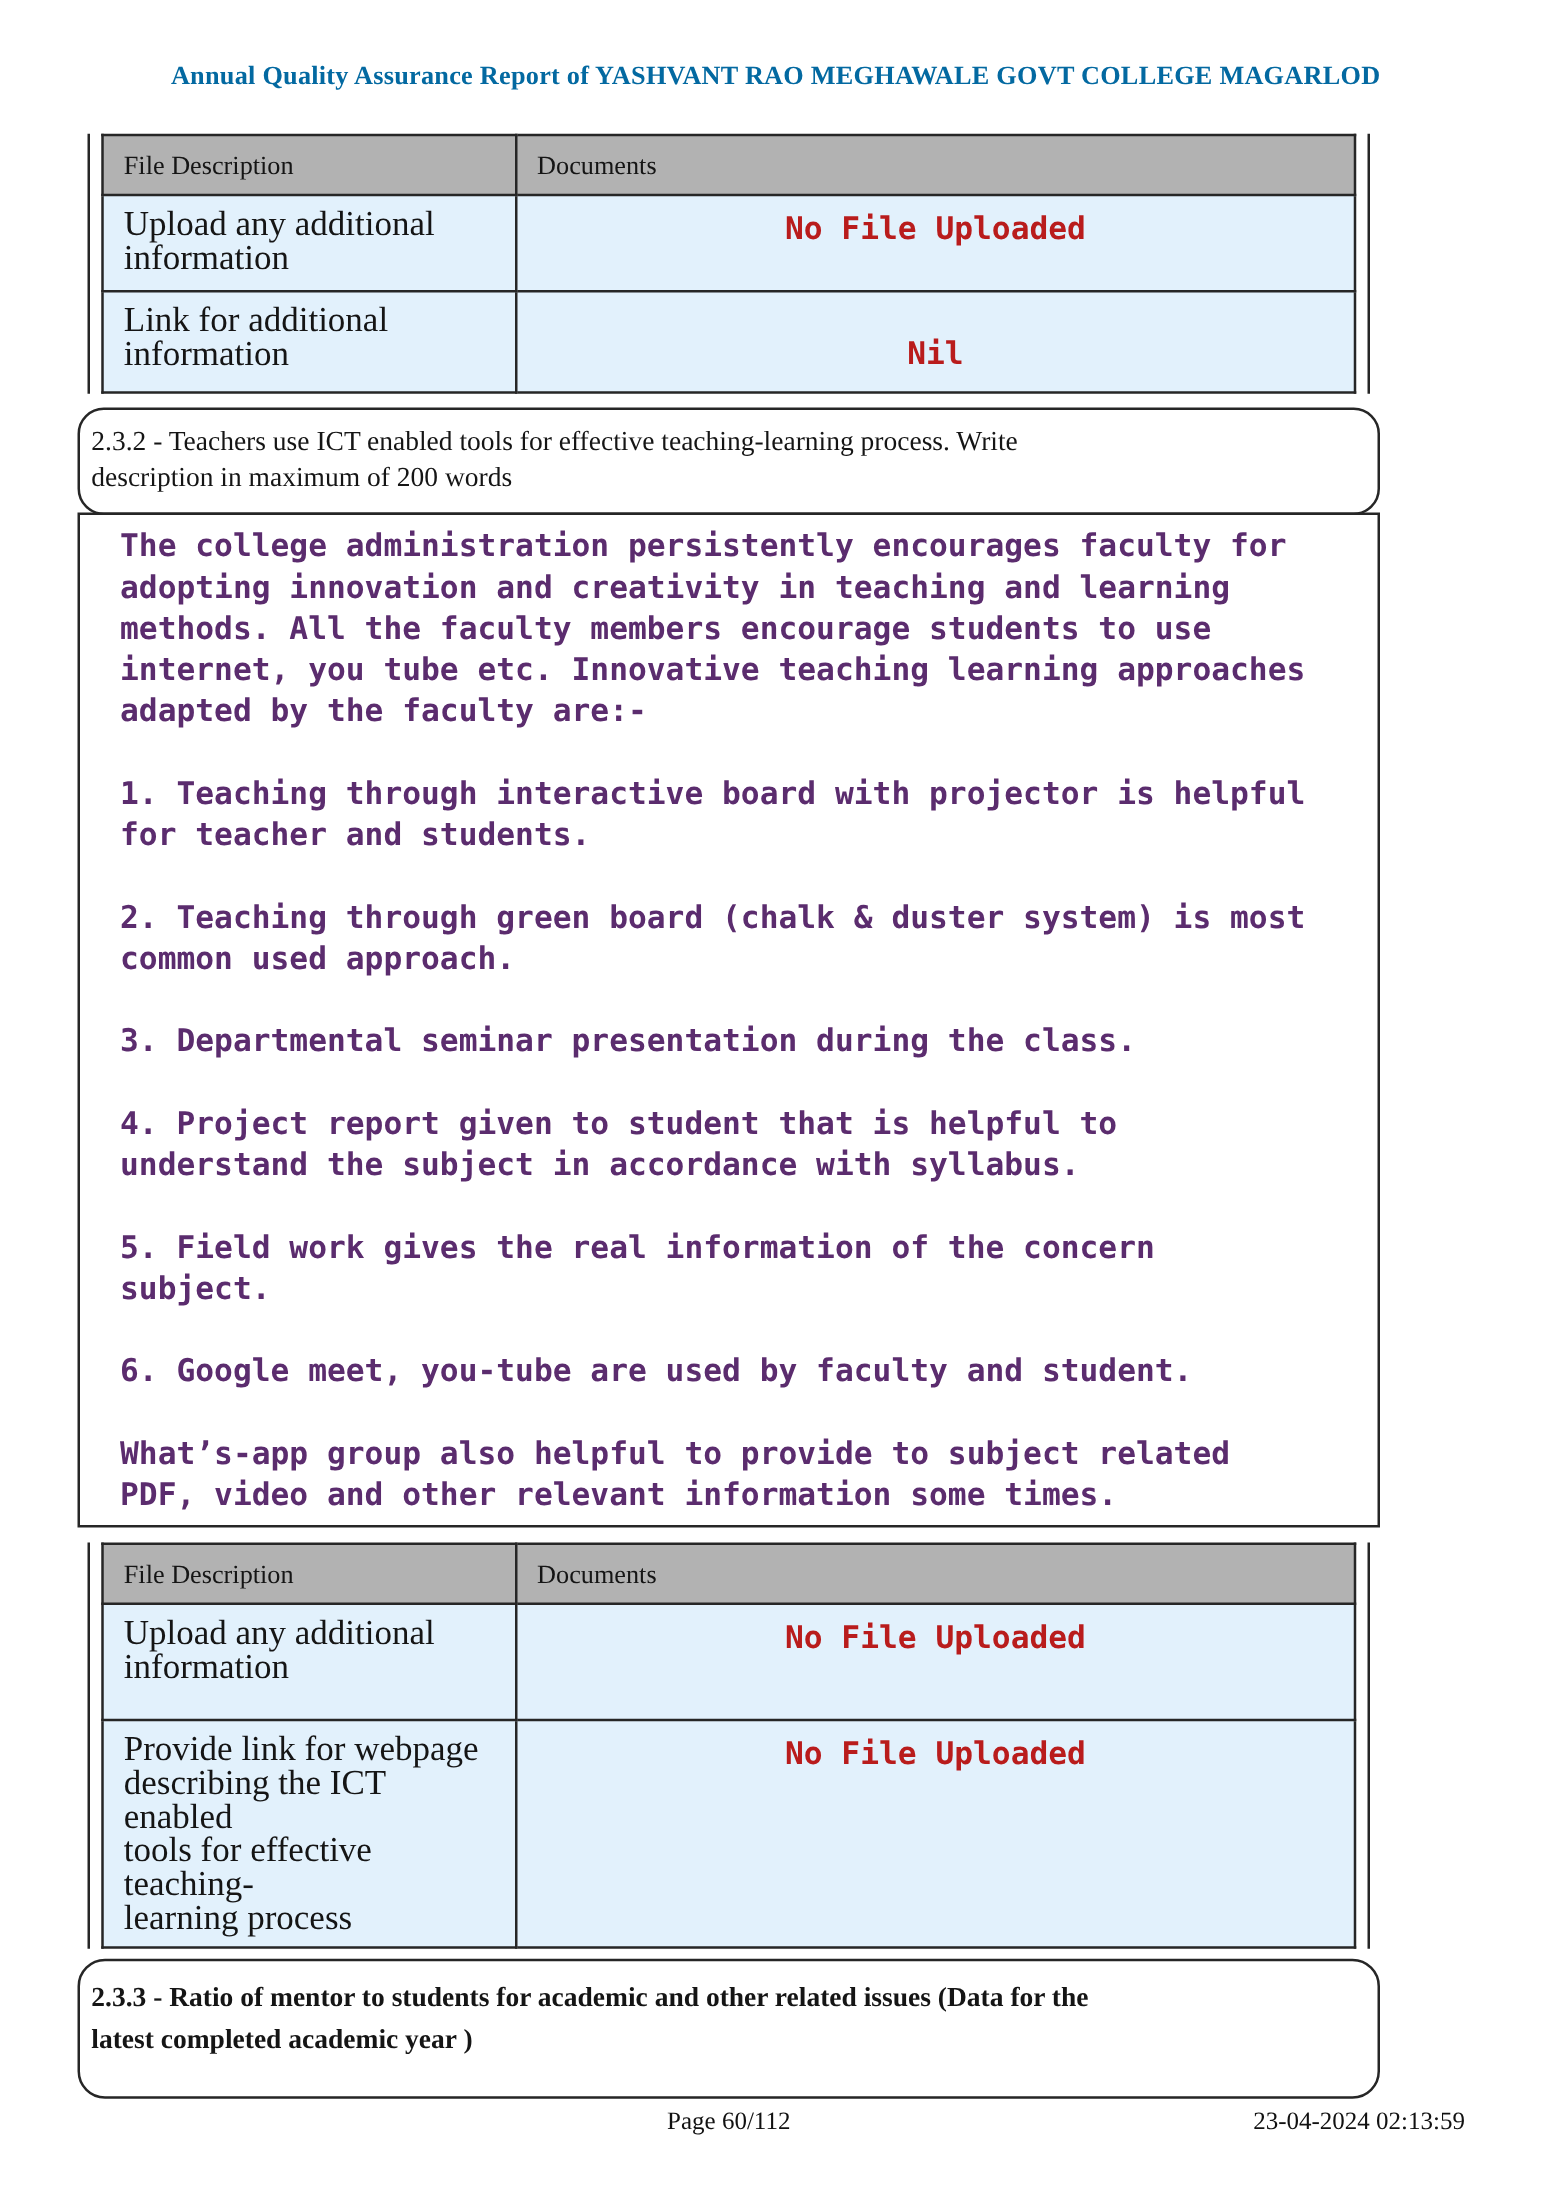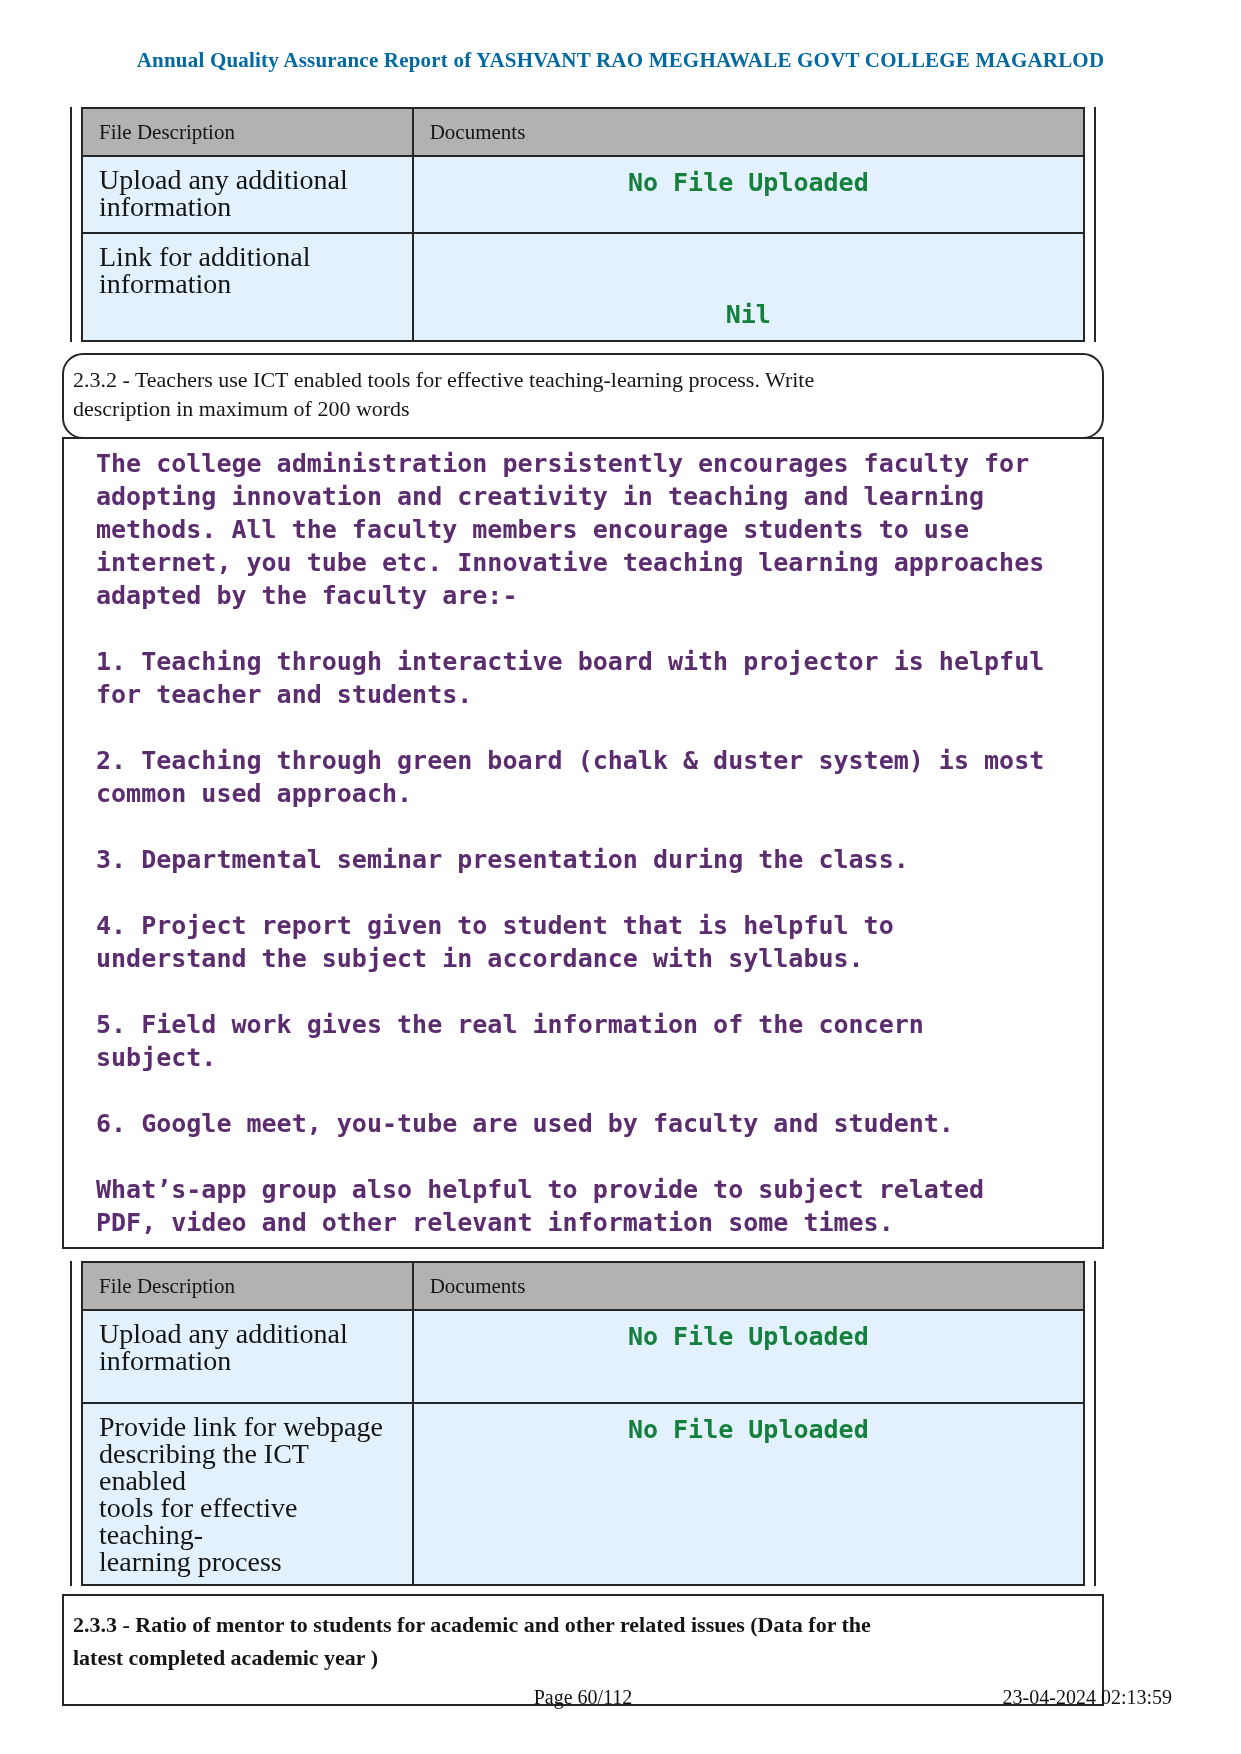--- a/index.html
+++ b/index.html
@@ -42,31 +42,31 @@
     text-align: left;
     padding: 9px 16px;
     height: 48px;
     vertical-align: middle;
   }
   td { border: 2px solid #262626; background: #e2f1fc; vertical-align: top; }
   td.lbl { font-size: 28px; line-height: 27px; padding: 9px 16px; white-space: pre-wrap; }
   td.val {
     font-family: "DejaVu Sans Mono", monospace;
     font-weight: bold;
-    color: #15803d;
+    color: #b91c1c;
     font-size: 25px;
     line-height: 33px;
     text-align: center;
     padding: 9px 8px;
   }
   tr.rh1 td { height: 77px; }
   tr.rh2 td { height: 81px; }
   tr.rh3 td { height: 93px; }
   tr.rh4 td { height: 122px; }
-  td.nil-pad { padding-top: 64px; }
+  td.nil-pad { padding-top: 32px; }
 
   .box { border: 2px solid #262626; white-space: pre-wrap; }
   .heading-box {
     margin-top: 11px;
     padding: 10px 9px 14px;
     font-size: 22px;
     line-height: 29px;
     border-radius: 21px;
   }
   .desc-box {
@@ -77,20 +77,21 @@
     color: #5b2c6e;
     font-size: 25px;
     line-height: 33px;
   }
   .bold-box {
     margin-top: 8px;
     padding: 12px 9px 30px;
     font-weight: bold;
     font-size: 22px;
     line-height: 33px;
+    border-radius: 22px;
   }
   .footer {
     position: absolute;
     left: 62px;
     top: 1686px;
     width: 1110px;
     height: 30px;
     font-size: 20px;
     color: #111111;
   }

